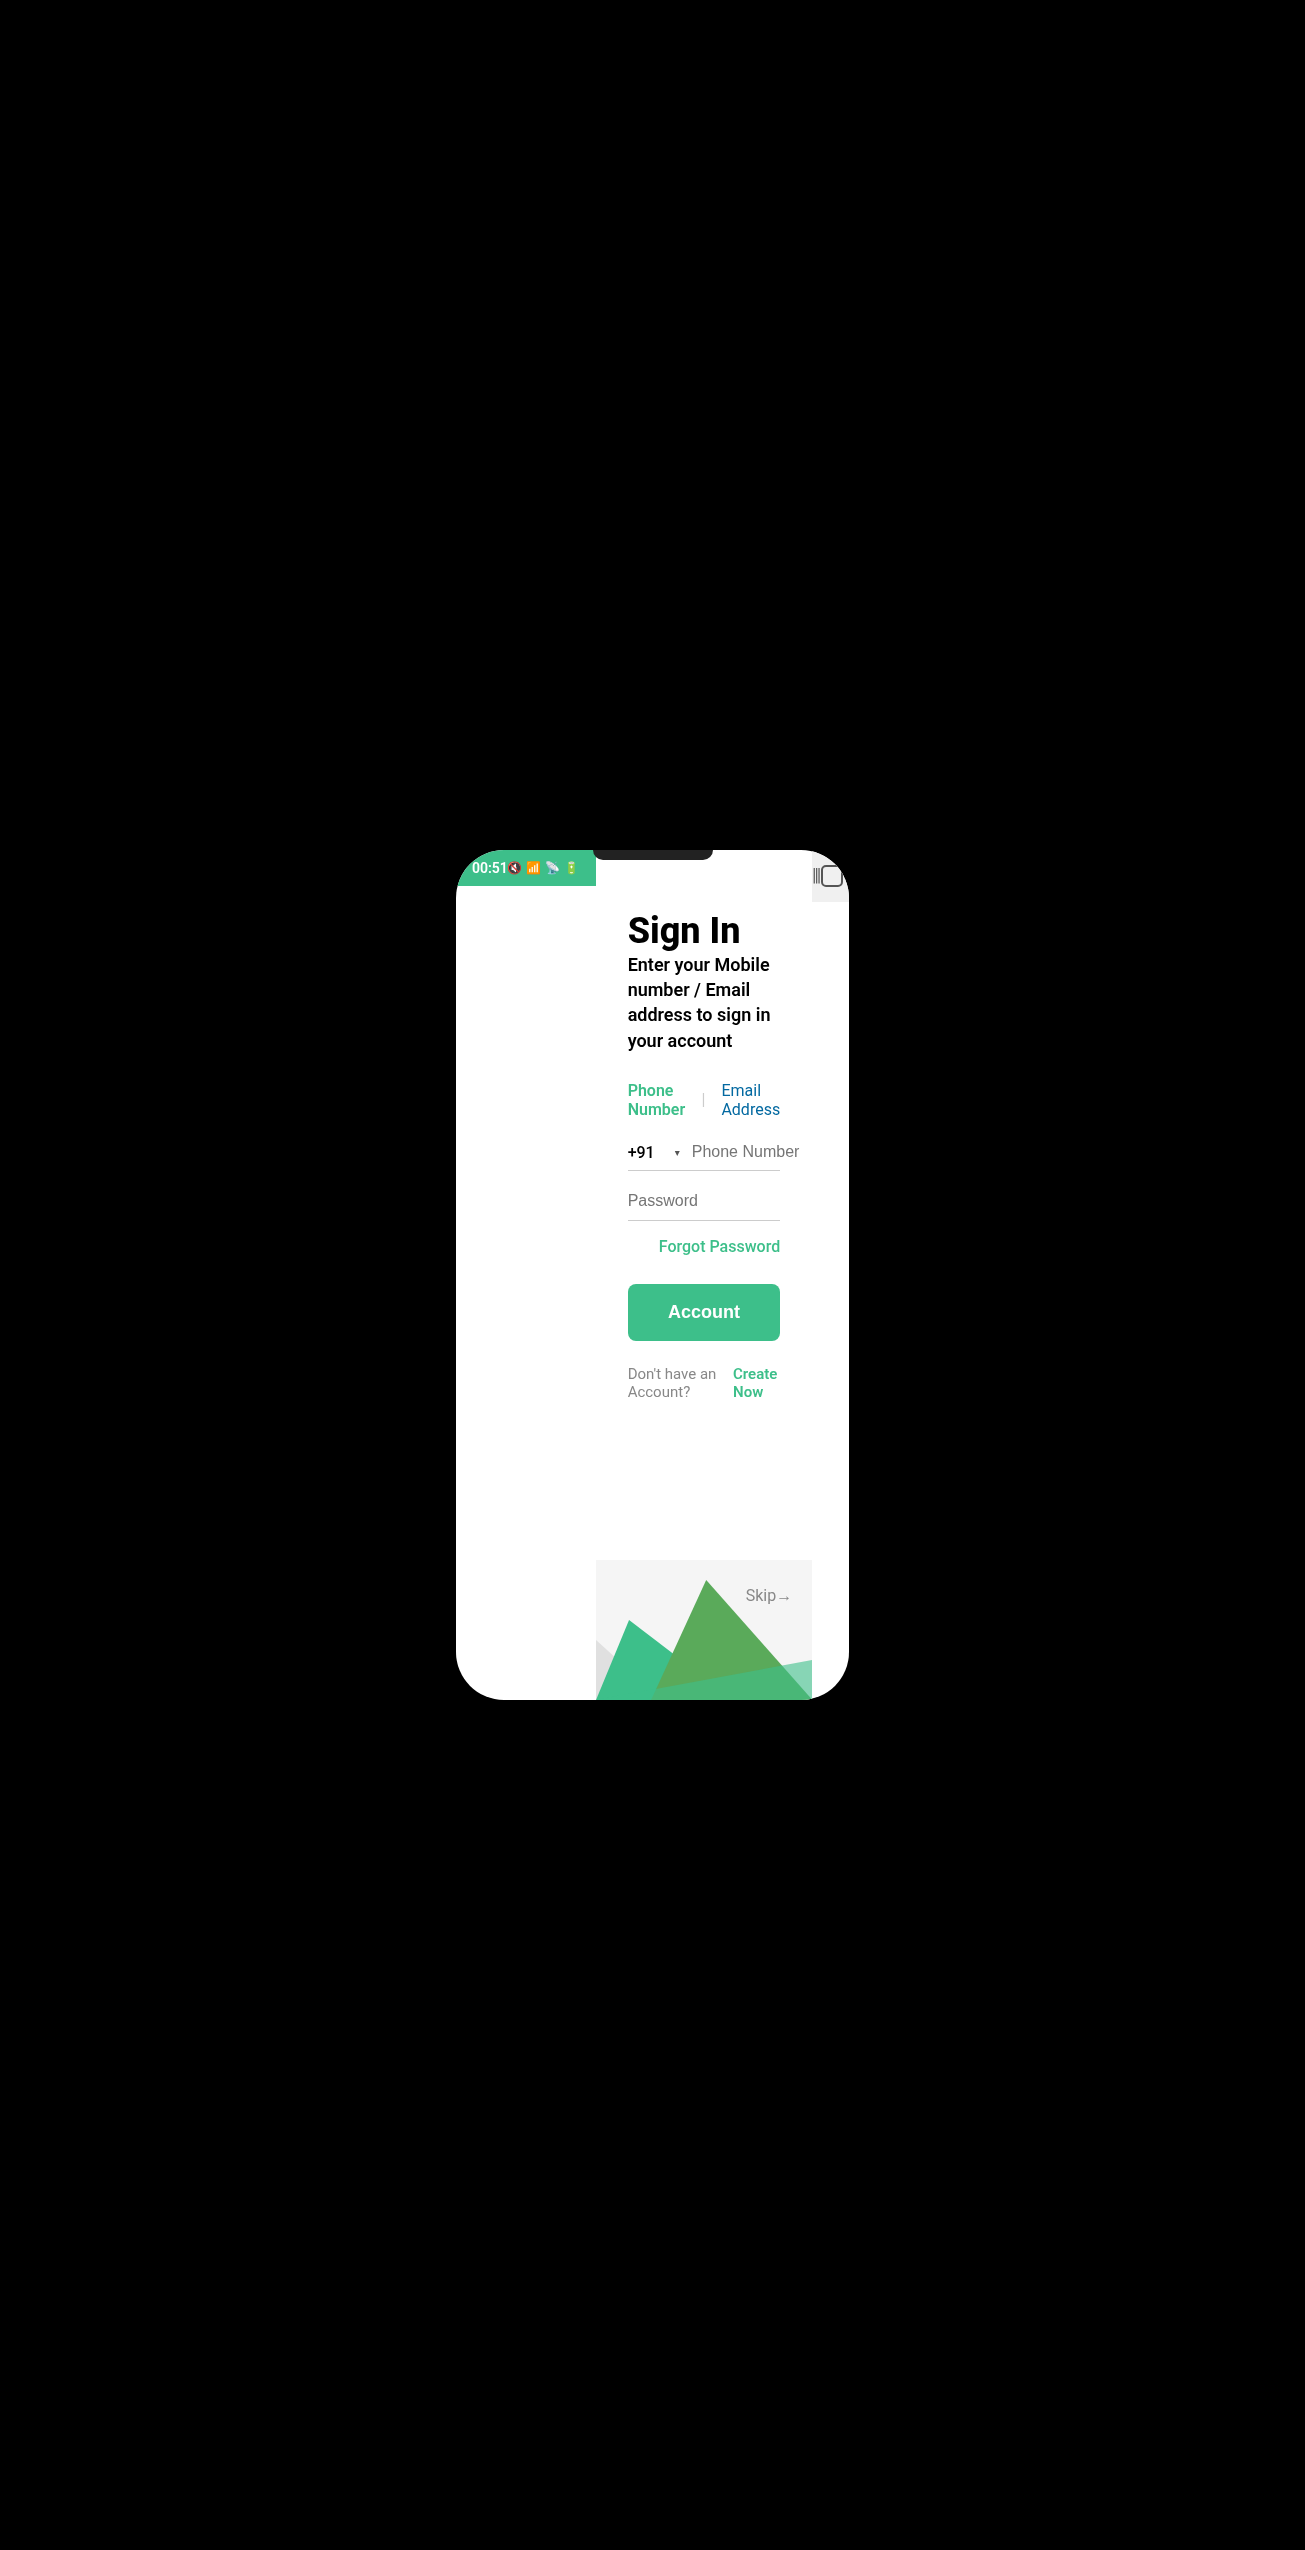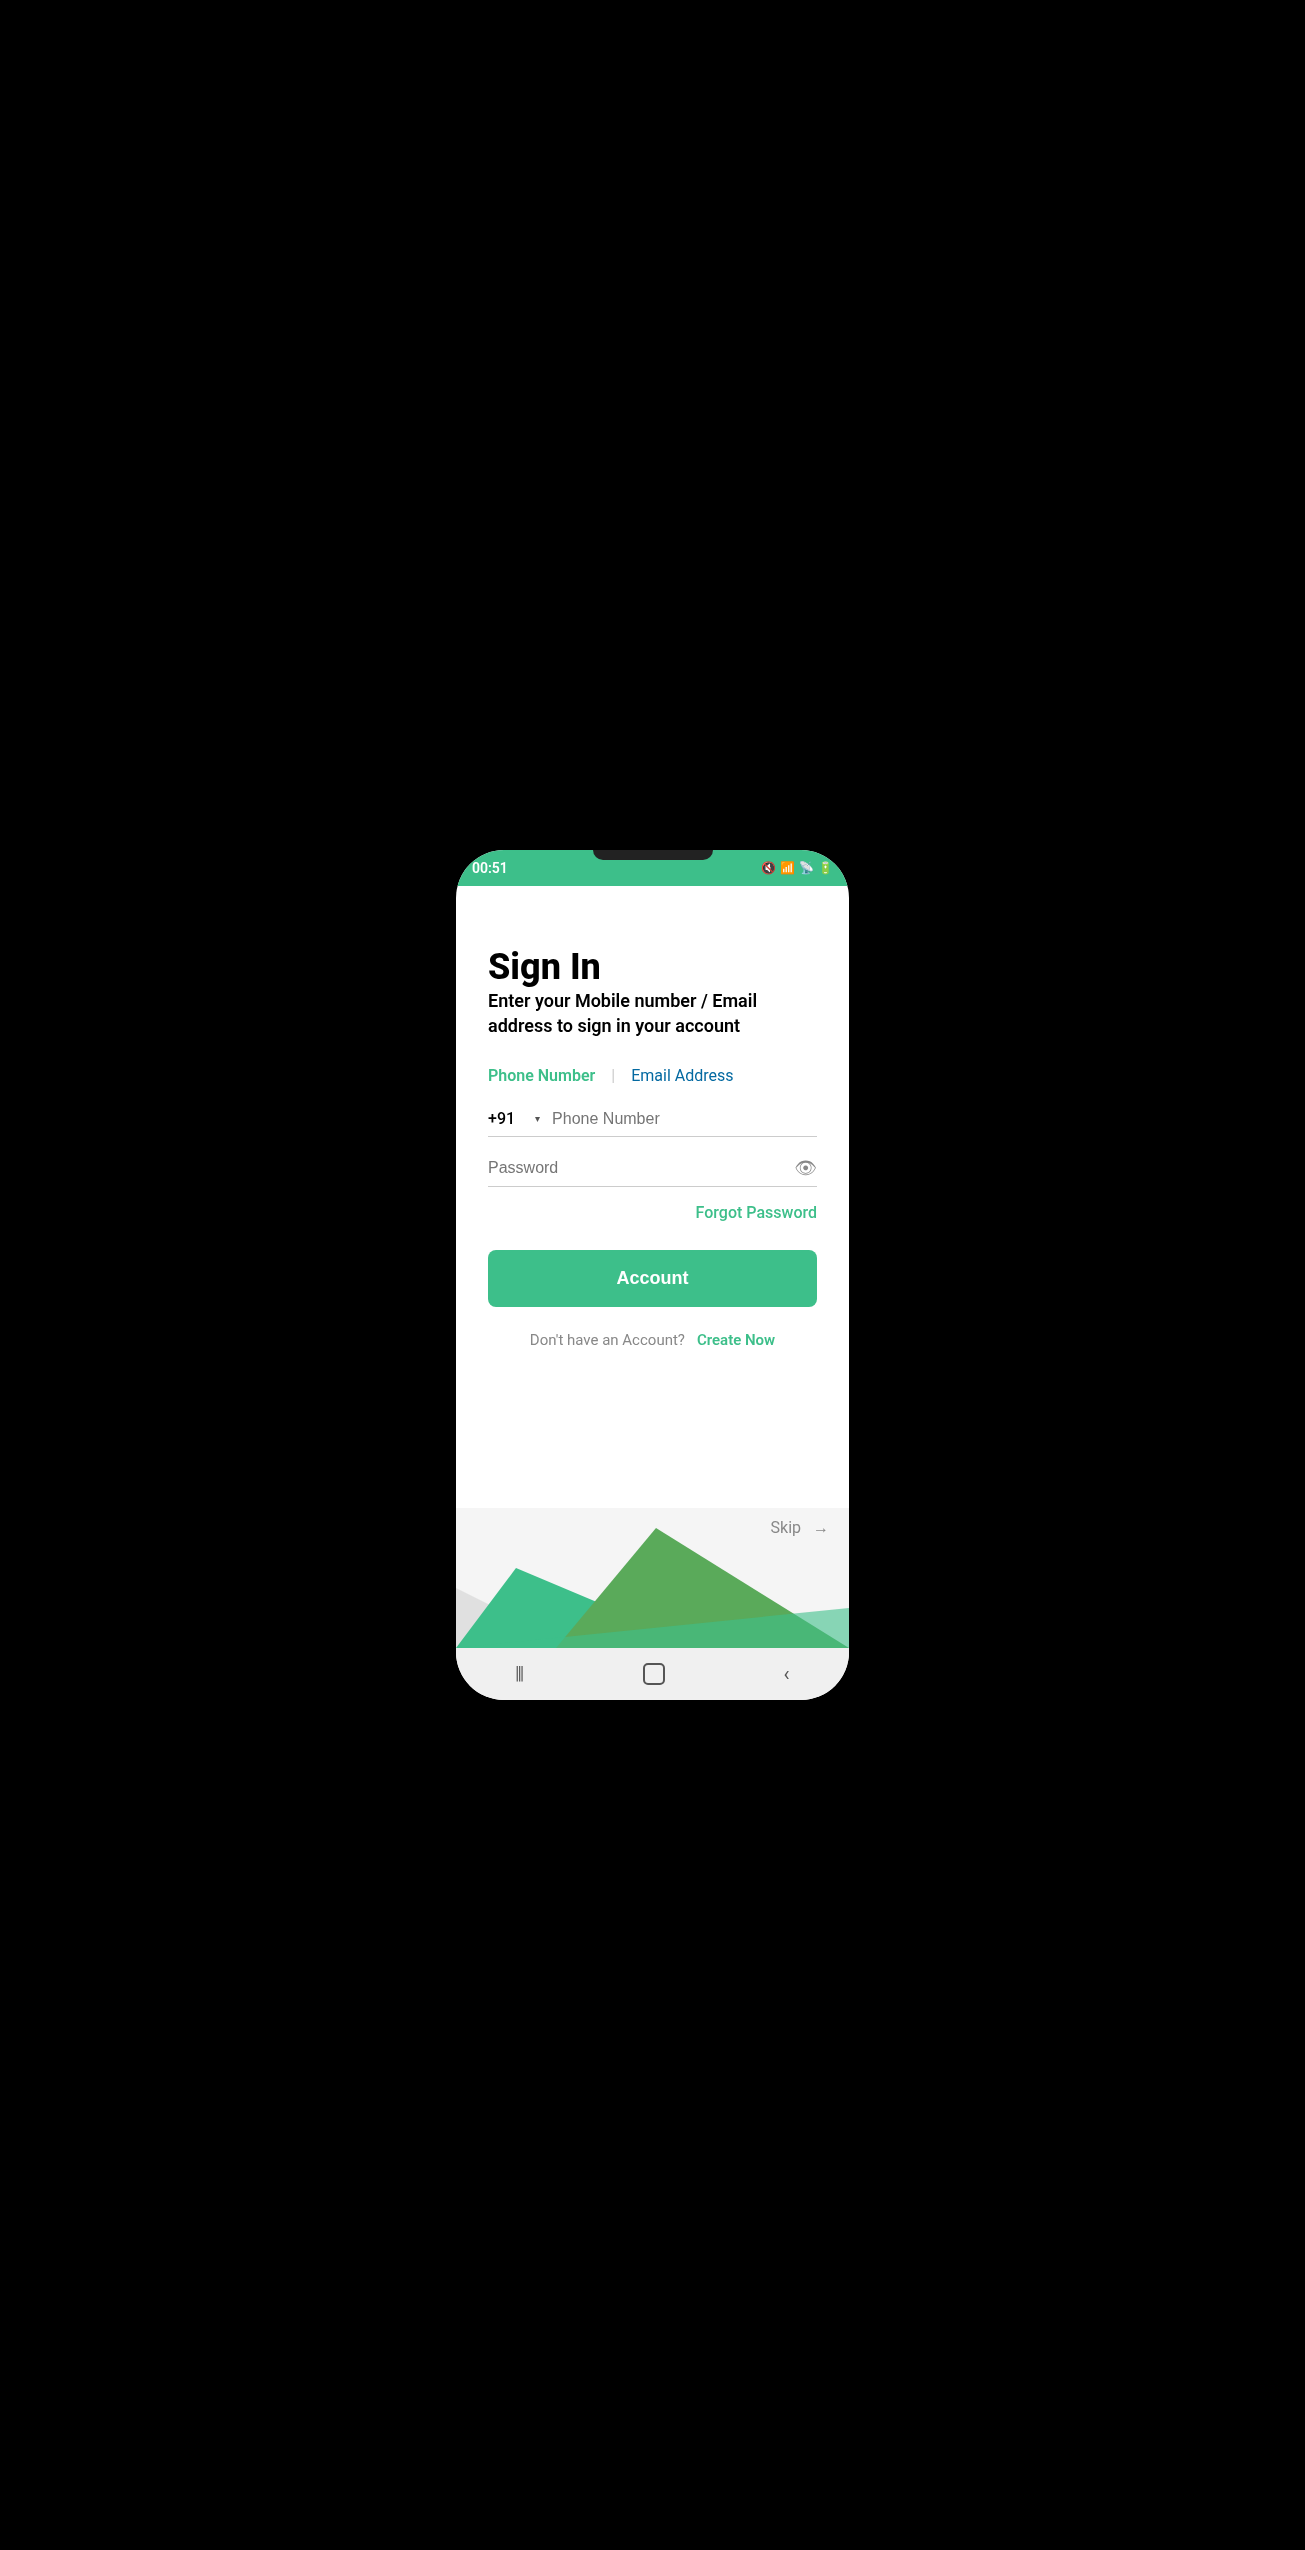--- a/index.html
+++ b/index.html
@@ -37,21 +37,21 @@
       background: #222;
       border-radius: 0 0 10px 10px;
       z-index: 10;
     }
 
     .phone-screen {
       width: 100%;
       height: 100%;
       background: #fff;
       display: flex;
-      flex-direction: column;
+      flex-direction: row;
       overflow: hidden;
     }
 
     
     .status-bar {
       background: #3dbf8a;
       height: 36px;
       display: flex;
       align-items: center;
       justify-content: space-between;
@@ -252,25 +252,25 @@
     .decorative-triangles {
       position: absolute;
       bottom: 0;
       left: 0;
       width: 100%;
       height: 100%;
     }
 
     .skip-row {
       position: absolute;
-      top: 10px;
+      top: 26px;
       right: 20px;
       display: flex;
       align-items: center;
-      gap: 12px;
+      gap: 0;
       cursor: pointer;
     }
 
     .skip-text {
       color: #888;
       font-size: 16px;
     }
 
     .skip-arrow {
       color: #888;

